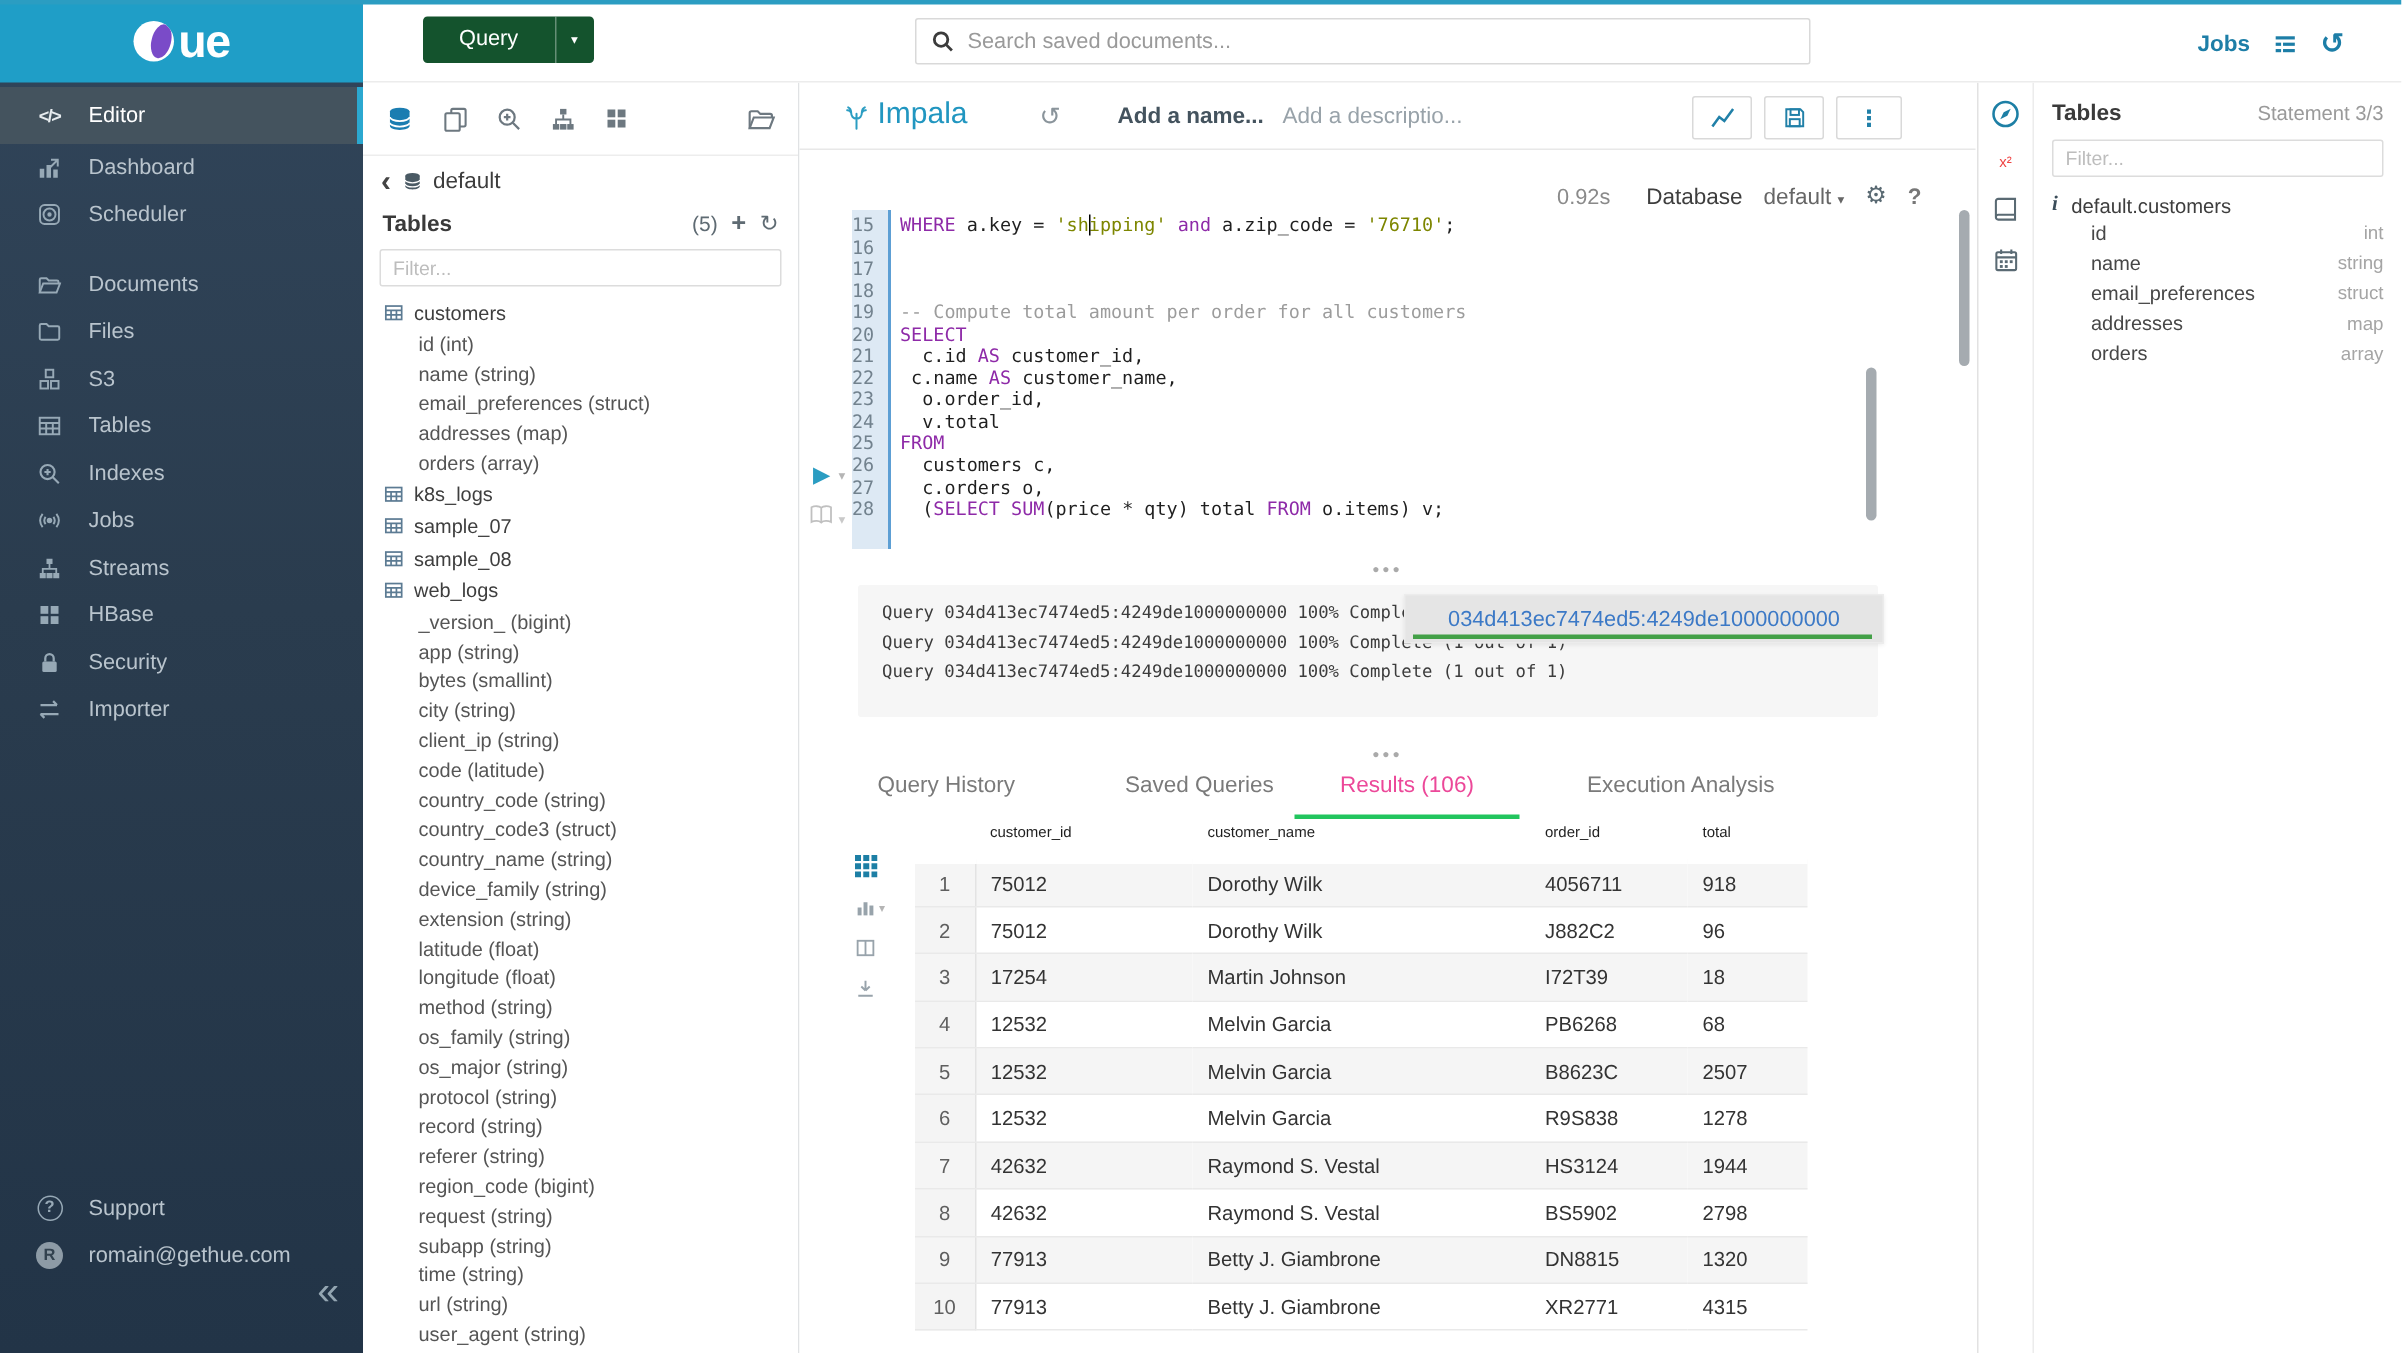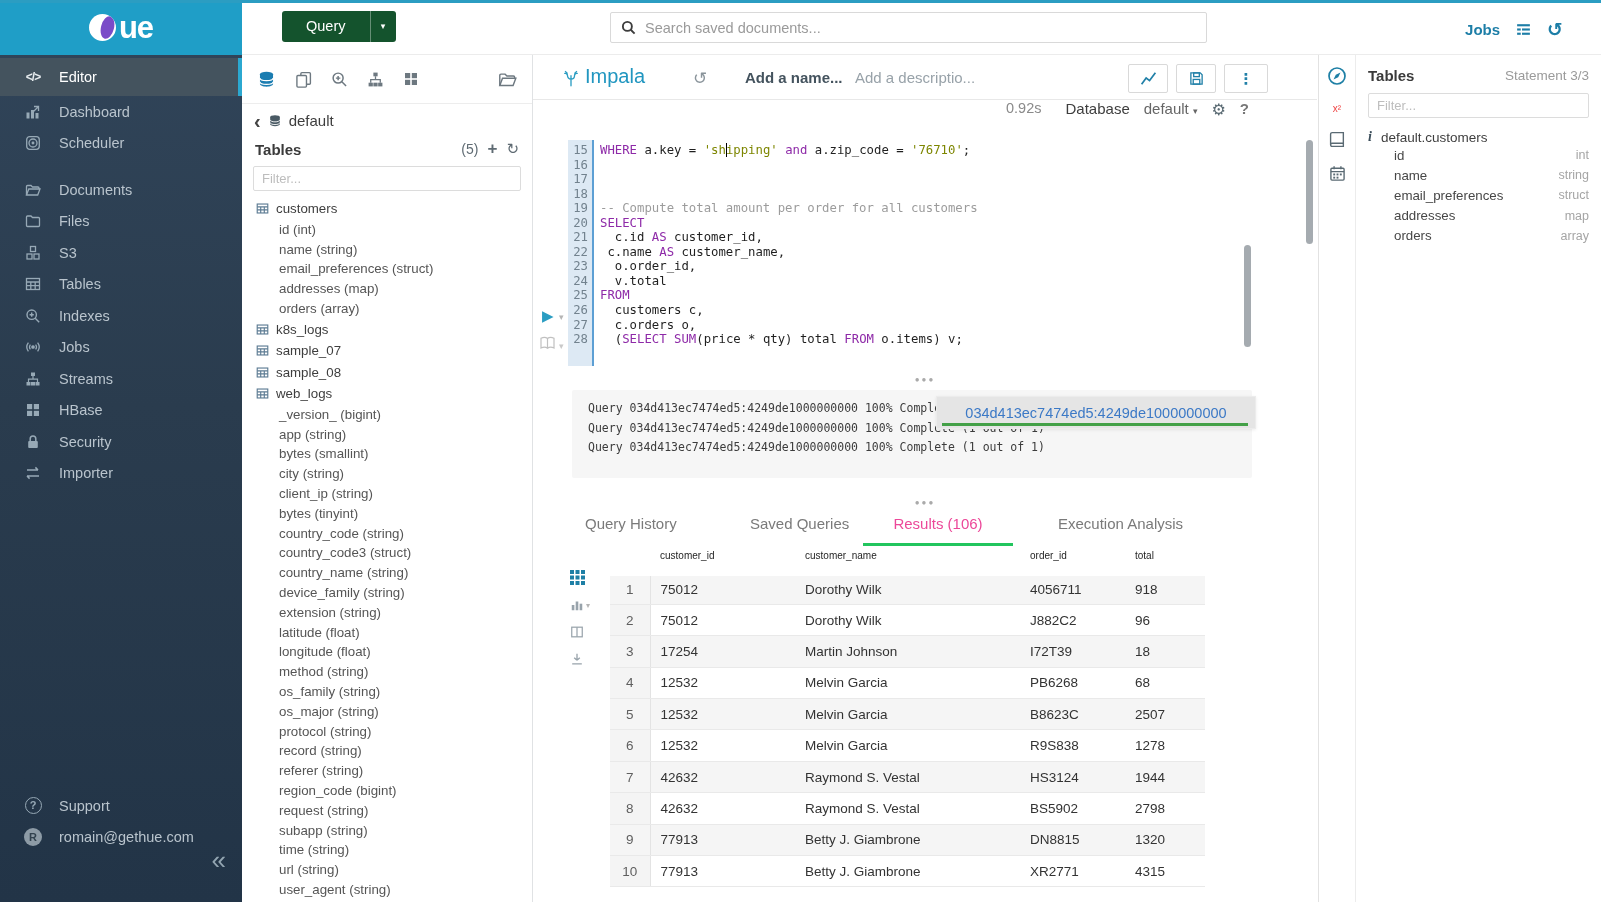--- a/index.html
+++ b/index.html
@@ -65,36 +65,36 @@
   
   .main { left:533px; top:55px; width:784px; bottom:0; background:#fff; }
   .ed-head { position:absolute; left:0; top:0; right:0; height:45px; border-bottom:1px solid #e8e8e8; }
   .impala-ic { position:absolute; left:29px; top:13px; }
   .ed-title { position:absolute; left:52px; top:10px; font-size:20px; color:#2196c0; }
   .ed-hist { position:absolute; left:160px; top:13px; color:#8a949b; font-size:17px; cursor:pointer; }
   .ed-name { position:absolute; left:212px; top:14px; font-size:15px; font-weight:bold; color:#44535e; cursor:text; }
   .ed-desc { position:absolute; left:322px; top:14px; font-size:15px; color:#98a2a9; cursor:text; }
   .ed-btn { position:absolute; top:9px; width:40px; height:29px; border:1px solid #d9d9d9; border-radius:2px; display:flex; align-items:center; justify-content:center; color:#2180a8; cursor:pointer; background:#fff; }
   .btn-chart { left:595px; } .btn-save { left:643px; } .btn-more { left:691px; width:44px; font-size:15px; font-weight:bold; }
-  .ed-sub { position:absolute; left:0; top:45px; right:0; height:40px; display:flex; align-items:flex-start; justify-content:flex-end; padding-right:68px; gap:14px; }
+  .ed-sub { position:absolute; left:0; top:45px; right:0; height:40px; display:flex; align-items:flex-end; justify-content:flex-end; padding-right:36px; gap:14px; }
   .dur { color:#8a8a8a; font-size:14.5px; margin-right:10px; }
   .db-label { color:#3e3e3e; font-size:15px; }
   .db-value { color:#666; font-size:15px; cursor:pointer; }
   .db-value .caret { font-size:9px; }
   .gear { color:#5a6a73; font-size:16px; cursor:pointer; }
   .help { color:#777; font-size:15px; font-weight:bold; cursor:pointer; }
 
   .code-wrap { position:absolute; left:0; top:85px; right:0; height:226px; display:flex; }
   .code-margin { width:35px; position:relative; flex:none; }
   .play-btn { position:absolute; left:9px; top:167px; color:#2b9dc2; font-size:15px; cursor:pointer; }
   .play-caret { position:absolute; left:26px; top:172px; color:#b5b5b5; font-size:9px; }
   .book-ic { position:absolute; left:6px; top:196px; color:#c0c0c0; cursor:pointer; }
   .book-caret { position:absolute; left:26px; top:201px; color:#c9c9c9; font-size:9px; }
   .gutter { width:26px; flex:none; background:#dde9f4; border-right:2px solid #5d9fd4; padding-top:3px; }
-  .gl { height:14.55px; font:12.3px "DejaVu Sans Mono","Liberation Mono",monospace; color:#72828e; text-align:right; padding-right:4px; }
+  .gl { height:14.55px; font:12.3px "DejaVu Sans Mono","Liberation Mono",monospace; color:#72828e; padding-right:4px; }
   .codelines { position:relative; flex:1; padding:3px 0 0 6px; font:12.3px "DejaVu Sans Mono","Liberation Mono",monospace; color:#1f1f1f; }
   .cl { height:14.55px; white-space:pre; }
   .tk-kw { color:#8e2aa8; } .tk-str { color:#7d8600; } .tk-com { color:#9c9c9c; } .tk-p { color:#1f1f1f; }
   .code-cursor { position:absolute; top:3px; left:calc(6px + 17ch); width:1px; height:14px; background:#000; }
   .scroll-editor { left:1244px; top:245px; width:7px; height:102px; background:#a5abb0; border-radius:4px; z-index:3; }
   .scroll-main { left:1306px; top:140px; width:7px; height:104px; background:#a5abb0; border-radius:4px; z-index:3; }
 
   .drag-handle { position:absolute; left:0; right:0; text-align:center; color:#aaa; font-size:8px; letter-spacing:2px; }
   .h1 { top:320px; } .h2 { top:443px; }
   .log-box { position:absolute; left:39px; top:335px; width:680px; height:88px; background:#f6f6f6; border-radius:2px; padding:9px 16px; }
@@ -453,21 +453,21 @@
       <div class="t-row column">
         <span class="t-label">bytes (smallint)</span>
       </div>
       <div class="t-row column">
         <span class="t-label">city (string)</span>
       </div>
       <div class="t-row column">
         <span class="t-label">client_ip (string)</span>
       </div>
       <div class="t-row column">
-        <span class="t-label">bytes (tinyint)</span>
+        <span class="t-label">code (latitude)</span>
       </div>
       <div class="t-row column">
         <span class="t-label">country_code (string)</span>
       </div>
       <div class="t-row column">
         <span class="t-label">country_code3 (struct)</span>
       </div>
       <div class="t-row column">
         <span class="t-label">country_name (string)</span>
       </div>

